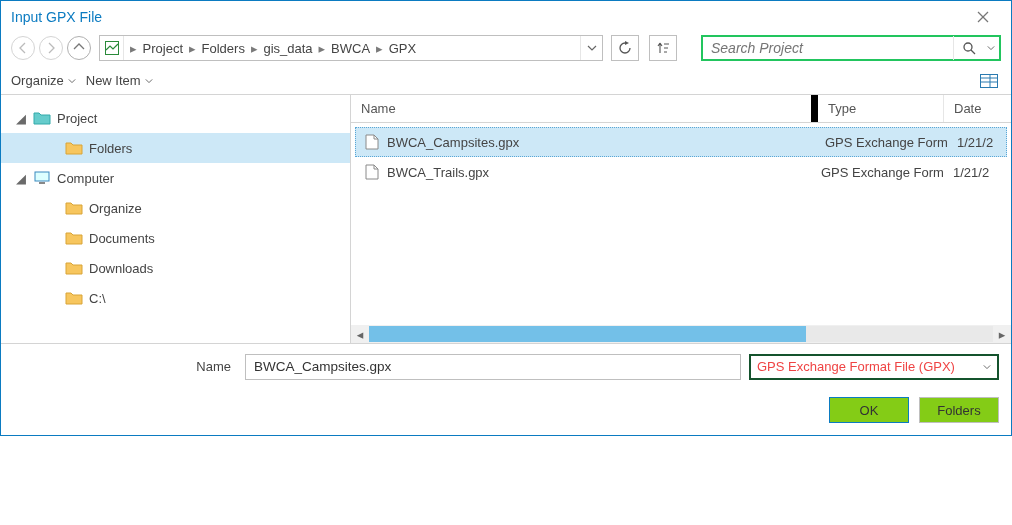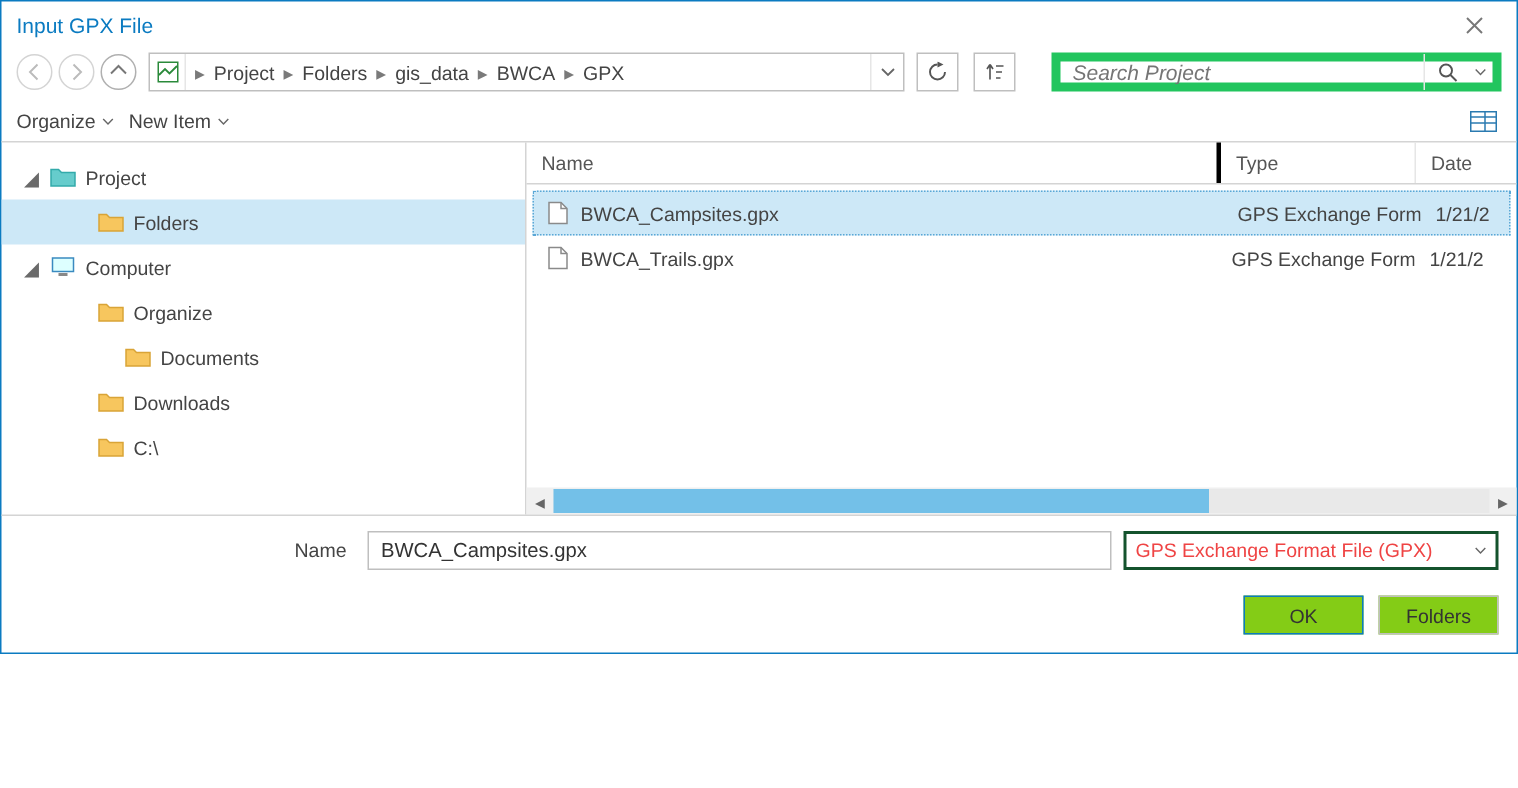--- a/index.html
+++ b/index.html
@@ -137,21 +137,21 @@
       align-items: center;
       justify-content: center;
       color: #555;
       margin-left: 6px;
       cursor: pointer;
     }
 
     .search {
       width: 300px;
       height: 26px;
-      border: 6px solid #22c55e;
+      border: 2px solid #22c55e;
       display: flex;
       align-items: center;
       margin-left: 20px;
     }
     .search input {
       flex: 1;
       border: none;
       outline: none;
       padding: 0 8px;
       font-style: italic;
@@ -243,21 +243,21 @@
       height: 28px;
       border-bottom: 1px solid #d4d4d4;
       color: #555;
     }
     .col-header > div {
       display: flex;
       align-items: center;
       padding-left: 10px;
     }
     .col-name  { width: 460px; }
-    .col-type  { width: 132px; border-left: 3px solid #000000; }
+    .col-type  { width: 132px; border-left: 7px solid #000000; }
     .col-date  { flex: 1; border-left: 1px solid #e6e6e6; }
 
     .filelist {
       flex: 1;
       overflow: hidden;
       padding-top: 4px;
     }
     .file-row {
       display: flex;
       align-items: center;
@@ -522,21 +522,21 @@
         </svg>
         <span class="tree-label">Computer</span>
       </div>
       <div class="tree-item" style="padding-left:46px">
         <span class="tree-caret"></span>
         <svg class="folder-svg" width="18" height="14" viewBox="0 0 18 14">
             <path d="M1 3 L1 13 L17 13 L17 4 L8 4 L6 2 L1 2 Z"></path>
           </svg>
         <span class="tree-label">Organize</span>
       </div>
-      <div class="tree-item" style="padding-left:64px">
+      <div class="tree-item" style="padding-left:46px">
         <span class="tree-caret"></span>
         <svg class="folder-svg" width="18" height="14" viewBox="0 0 18 14">
             <path d="M1 3 L1 13 L17 13 L17 4 L8 4 L6 2 L1 2 Z"></path>
           </svg>
         <span class="tree-label">Documents</span>
       </div>
       <div class="tree-item" style="padding-left:46px">
         <span class="tree-caret"></span>
         <svg class="folder-svg" width="18" height="14" viewBox="0 0 18 14">
             <path d="M1 3 L1 13 L17 13 L17 4 L8 4 L6 2 L1 2 Z"></path>

